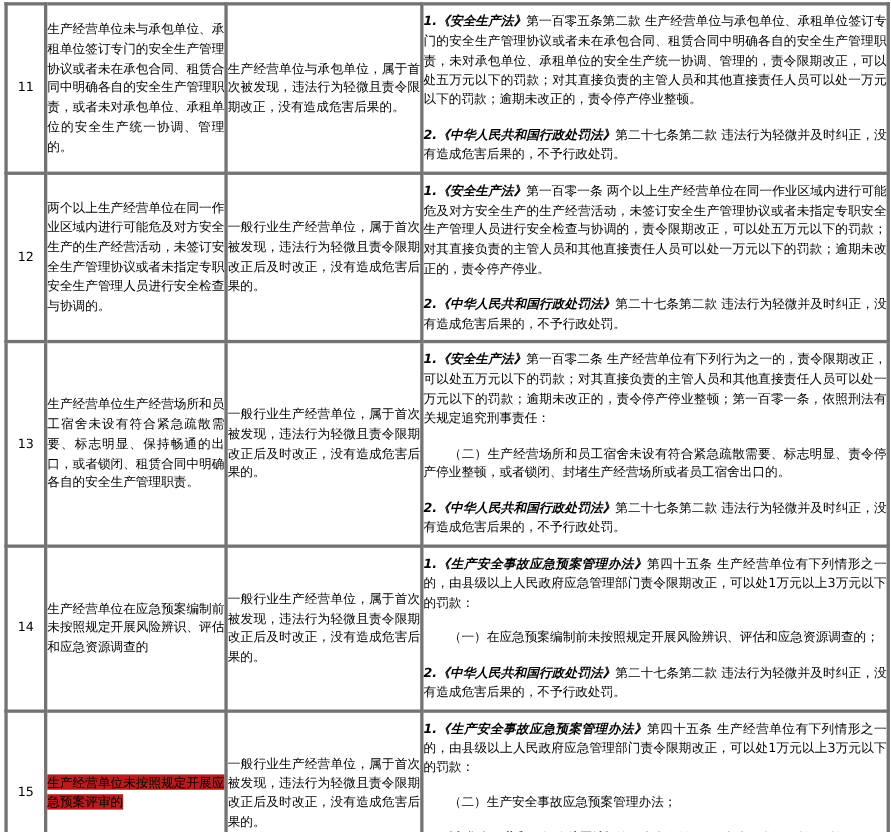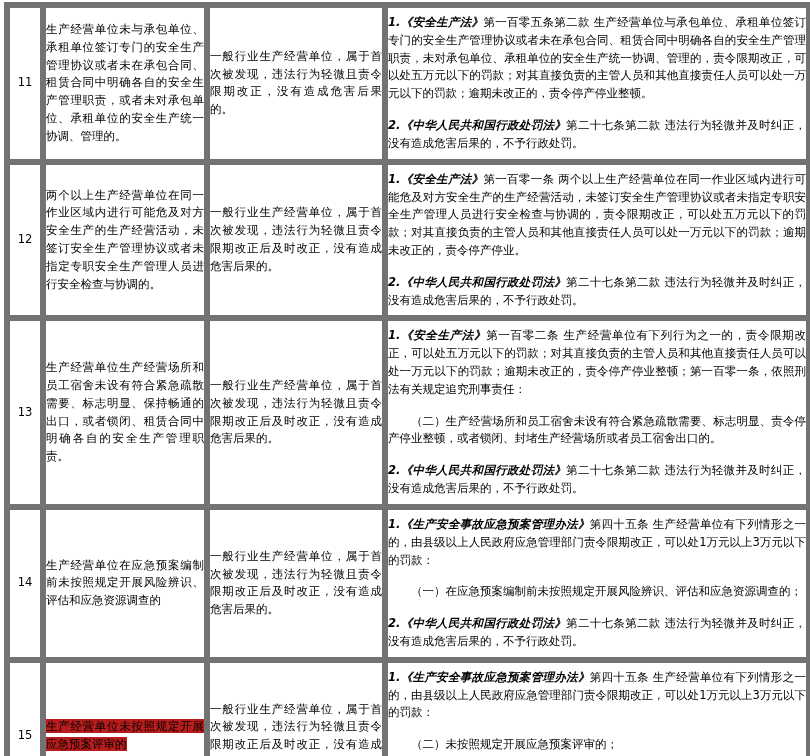--- a/index.html
+++ b/index.html
@@ -16,21 +16,21 @@
     width: 810px;
     box-sizing: border-box;
     padding: 2px 4px 0 4px;
   }
   table.reg-table {
     border-collapse: collapse;
     width: 802px;
     table-layout: fixed;
   }
   table.reg-table td {
-    border: 6px solid #737373;
+    border: 3px solid #737373;
     vertical-align: middle;
     padding: 6px 0;
     font-size: 11.5px;
     line-height: 1.55;
   }
   col.c-num { width: 36px; }
   col.c-behavior { width: 164px; }
   col.c-condition { width: 178px; }
   col.c-basis { width: 424px; }
 
@@ -79,21 +79,21 @@
       <col class="c-basis">
     </colgroup>
     <tbody>
 
       <tr>
         <td class="num">11</td>
         <td class="behavior">
           <p class="p">生产经营单位未与承包单位、承租单位签订专门的安全生产管理协议或者未在承包合同、租赁合同中明确各自的安全生产管理职责，或者未对承包单位、承租单位的安全生产统一协调、管理的。</p>
         </td>
         <td class="condition">
-          <p class="p">一般行业生产经营单位，属于首次被发现，违法行为轻微且责令限期改正，没有造成危害后果的。</p>
+          <p class="p">生产经营单位与承包单位，属于首次被发现，违法行为轻微且责令限期改正，没有造成危害后果的。</p>
         </td>
         <td class="basis">
           <p class="p">
             <span class="b">1.《安全生产法》</span><span>第一百零五条第二款 生产经营单位与承包单位、承租单位签订专门的安全生产管理协议或者未在承包合同、租赁合同中明确各自的安全生产管理职责，未对承包单位、承租单位的安全生产统一协调、管理的，责令限期改正，可以处五万元以下的罚款；对其直接负责的主管人员和其他直接责任人员可以处一万元以下的罚款；逾期未改正的，责令停产停业整顿。</span>
           </p>
           <p class="p">
             <span class="b">2.《中华人民共和国行政处罚法》</span><span>第二十七条第二款 违法行为轻微并及时纠正，没有造成危害后果的，不予行政处罚。</span>
           </p>
         </td>
       </tr>
@@ -159,21 +159,21 @@
         <td class="behavior">
           <p class="p"><span class="highlight">生产经营单位未按照规定开展应急预案评审的</span></p>
         </td>
         <td class="condition">
           <p class="p">一般行业生产经营单位，属于首次被发现，违法行为轻微且责令限期改正后及时改正，没有造成危害后果的。</p>
         </td>
         <td class="basis">
           <p class="p">
             <span class="b">1.《生产安全事故应急预案管理办法》</span><span>第四十五条 生产经营单位有下列情形之一的，由县级以上人民政府应急管理部门责令限期改正，可以处1万元以上3万元以下的罚款：</span>
           </p>
-          <p class="p indent">（二）未按照规定开展应急预案评审的；</p>
+          <p class="p indent">（二）生产安全事故应急预案管理办法；</p>
           <p class="p">
             <span class="b">2.《中华人民共和国行政处罚法》</span><span>第二十七条第二款 违法行为轻微并及时纠正，没有造成危害后果的，不予行政处罚。</span>
           </p>
         </td>
       </tr>
 
     </tbody>
   </table>
 </div>
 

